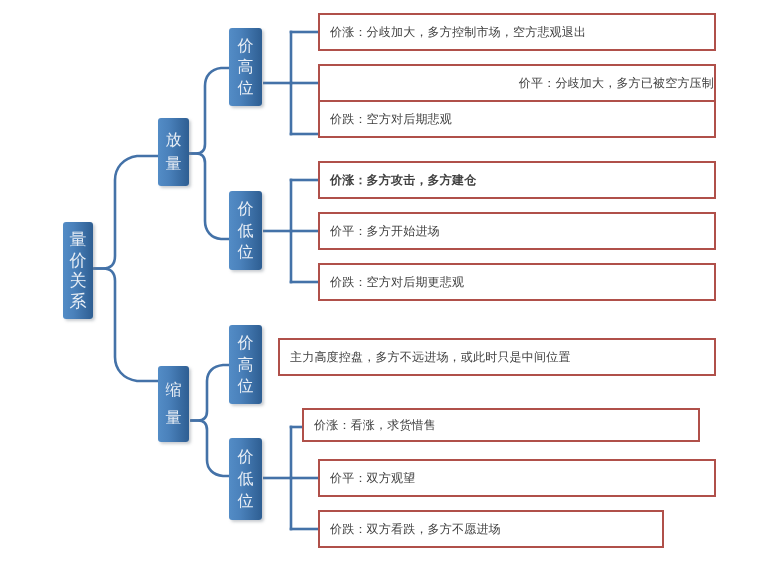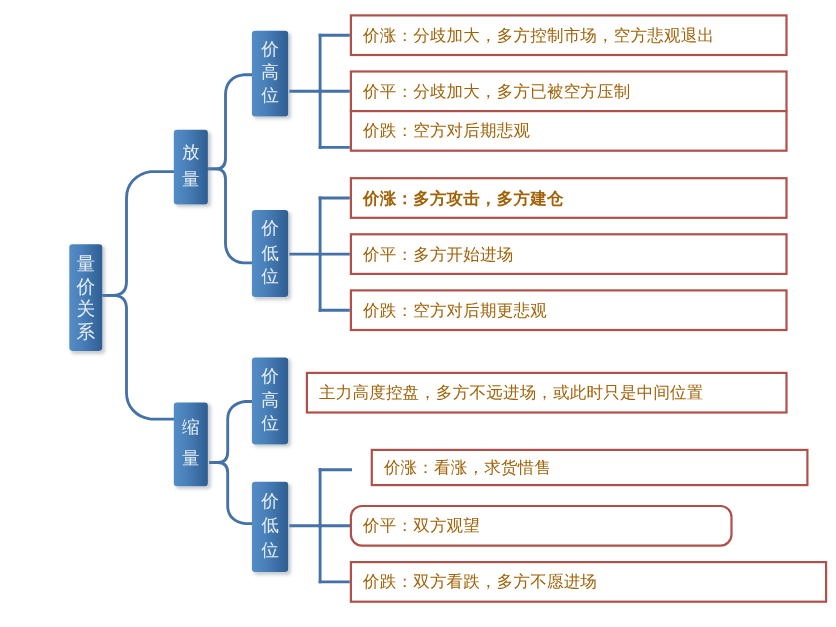--- a/index.html
+++ b/index.html
@@ -43,22 +43,22 @@
 
   
   .rbox {
     position: absolute;
     box-sizing: border-box;
     border: 2px solid #B0504A;
     background: #ffffff;
     display: flex;
     align-items: center;
     padding-left: 10px;
-    font-size: 15px;
-    color: #a16207;
+    font-size: 12px;
+    color: #404040;
     letter-spacing: 0.2px;
     white-space: nowrap;
   }
 
   
   .brace { position: absolute; }
   .brace svg { display: block; }
 
   .bracket { position: absolute; }
   .bracket svg { display: block; }
@@ -156,44 +156,44 @@
 
   <div class="vnode lvl3" style="left:229px; top:438px; width:33px; height:82px;">
     <span class="ch">价</span>
     <span class="ch">低</span>
     <span class="ch">位</span>
   </div>
 
   <div class="rbox" style="left:318px; top:13px; width:398px; height:38px;">
     <span>价涨：分歧加大，多方控制市场，空方悲观退出</span>
   </div>
-  <div class="rbox" style="left:318px; top:64px; width:398px; height:38px;">
+  <div class="rbox" style="left:318px; top:64px; width:398px; height:38px;justify-content:flex-end;">
     <span>价平：分歧加大，多方已被空方压制</span>
   </div>
   <div class="rbox" style="left:318px; top:100px; width:398px; height:38px;">
     <span>价跌：空方对后期悲观</span>
   </div>
 
   <div class="rbox" style="left:318px; top:161px; width:398px; height:38px;font-weight:bold;">
     <span>价涨：多方攻击，多方建仓</span>
   </div>
   <div class="rbox" style="left:318px; top:212px; width:398px; height:38px;">
     <span>价平：多方开始进场</span>
   </div>
   <div class="rbox" style="left:318px; top:263px; width:398px; height:38px;">
     <span>价跌：空方对后期更悲观</span>
   </div>
 
   <div class="rbox" style="left:278px; top:338px; width:438px; height:38px;text-align:center;">
     <span>主力高度控盘，多方不远进场，或此时只是中间位置</span>
   </div>
 
-  <div class="rbox" style="left:337px; top:408px; width:398px; height:34px;text-align:center;">
+  <div class="rbox" style="left:302px; top:408px; width:398px; height:34px;text-align:center;">
     <span>价涨：看涨，求货惜售</span>
   </div>
-  <div class="rbox" style="left:318px; top:459px; width:348px; height:38px;border-radius:11px;">
+  <div class="rbox" style="left:318px; top:459px; width:398px; height:38px;">
     <span>价平：双方观望</span>
   </div>
-  <div class="rbox" style="left:318px; top:510px; width:434px; height:38px;">
+  <div class="rbox" style="left:318px; top:510px; width:346px; height:38px;">
     <span>价跌：双方看跌，多方不愿进场</span>
   </div>
 
 </div>
 
 </body></html>

